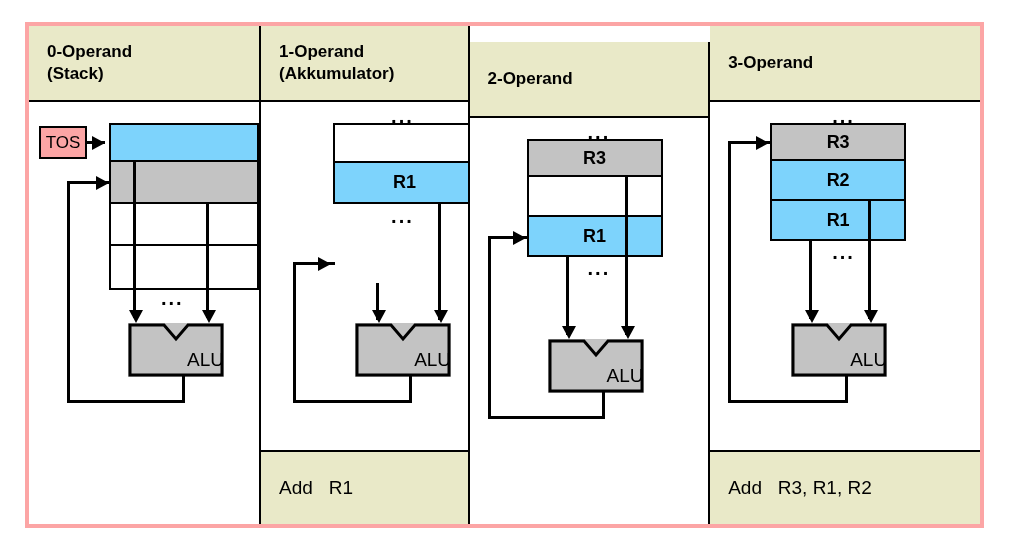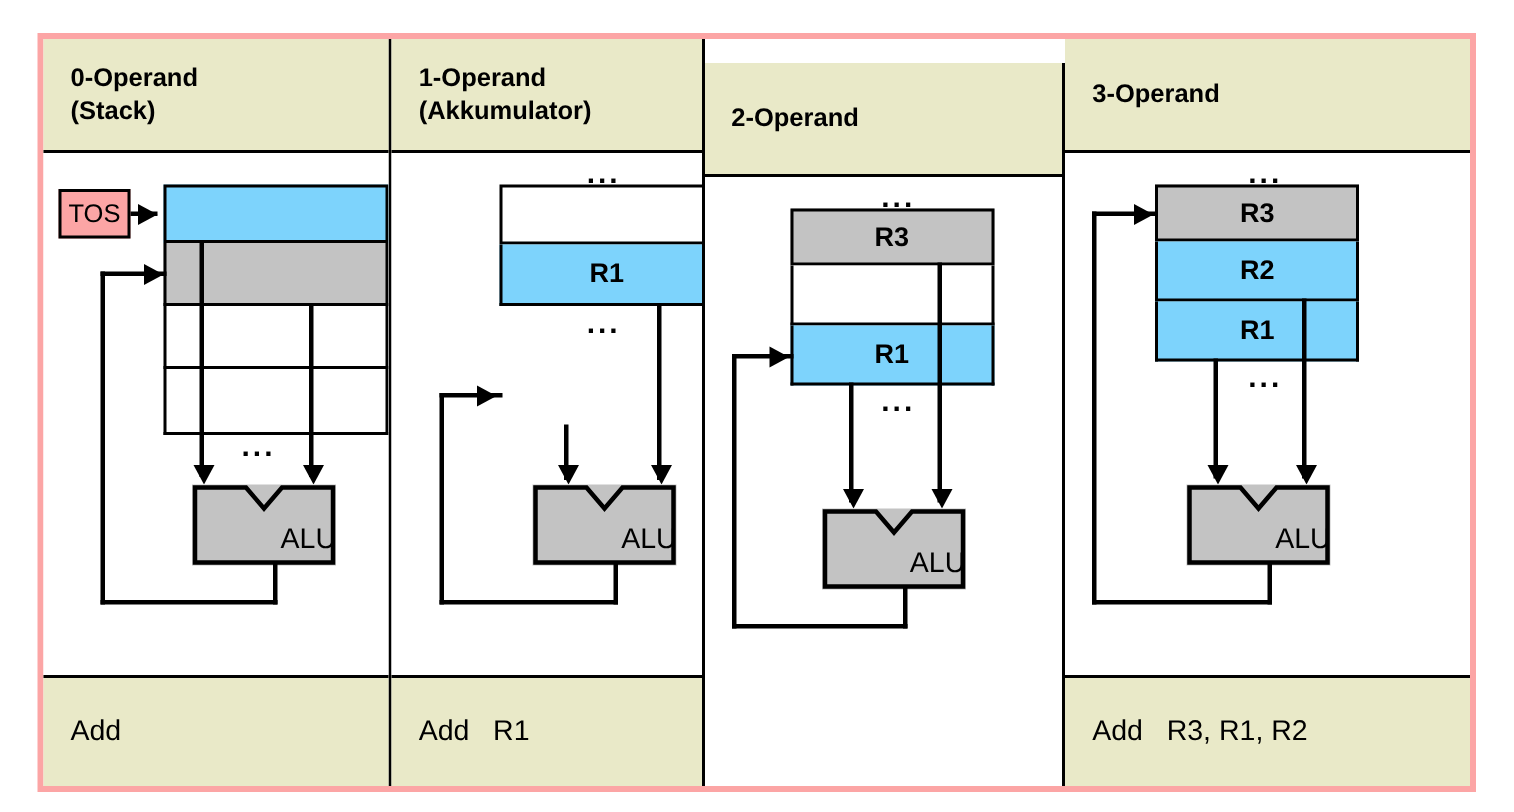--- a/index.html
+++ b/index.html
@@ -162,21 +162,20 @@
             <polygon points="2,2 36,2 48,16 60,2 94,2 94,52 2,52" fill="#c3c3c3" stroke="#000" stroke-width="3"></polygon>
           </svg>
           <div class="lbl" style="top:26px;">ALU</div>
         </div>
 
         <div class="vline" style="left:153px;top:273px;height:28px;"></div>
         <div class="hline" style="left:38px;top:298px;width:118px;"></div>
         <div class="vline" style="left:38px;top:79px;height:222px;"></div>
       </div>
 
-      <div class="foot">Add</div>
     </div>
 
     <div class="col col-1">
       <div class="hdr">1-Operand
 (Akkumulator)</div>
 
       <div class="body">
 
         <div class="dots" style="left:130px;top:4px;">...</div>
 

